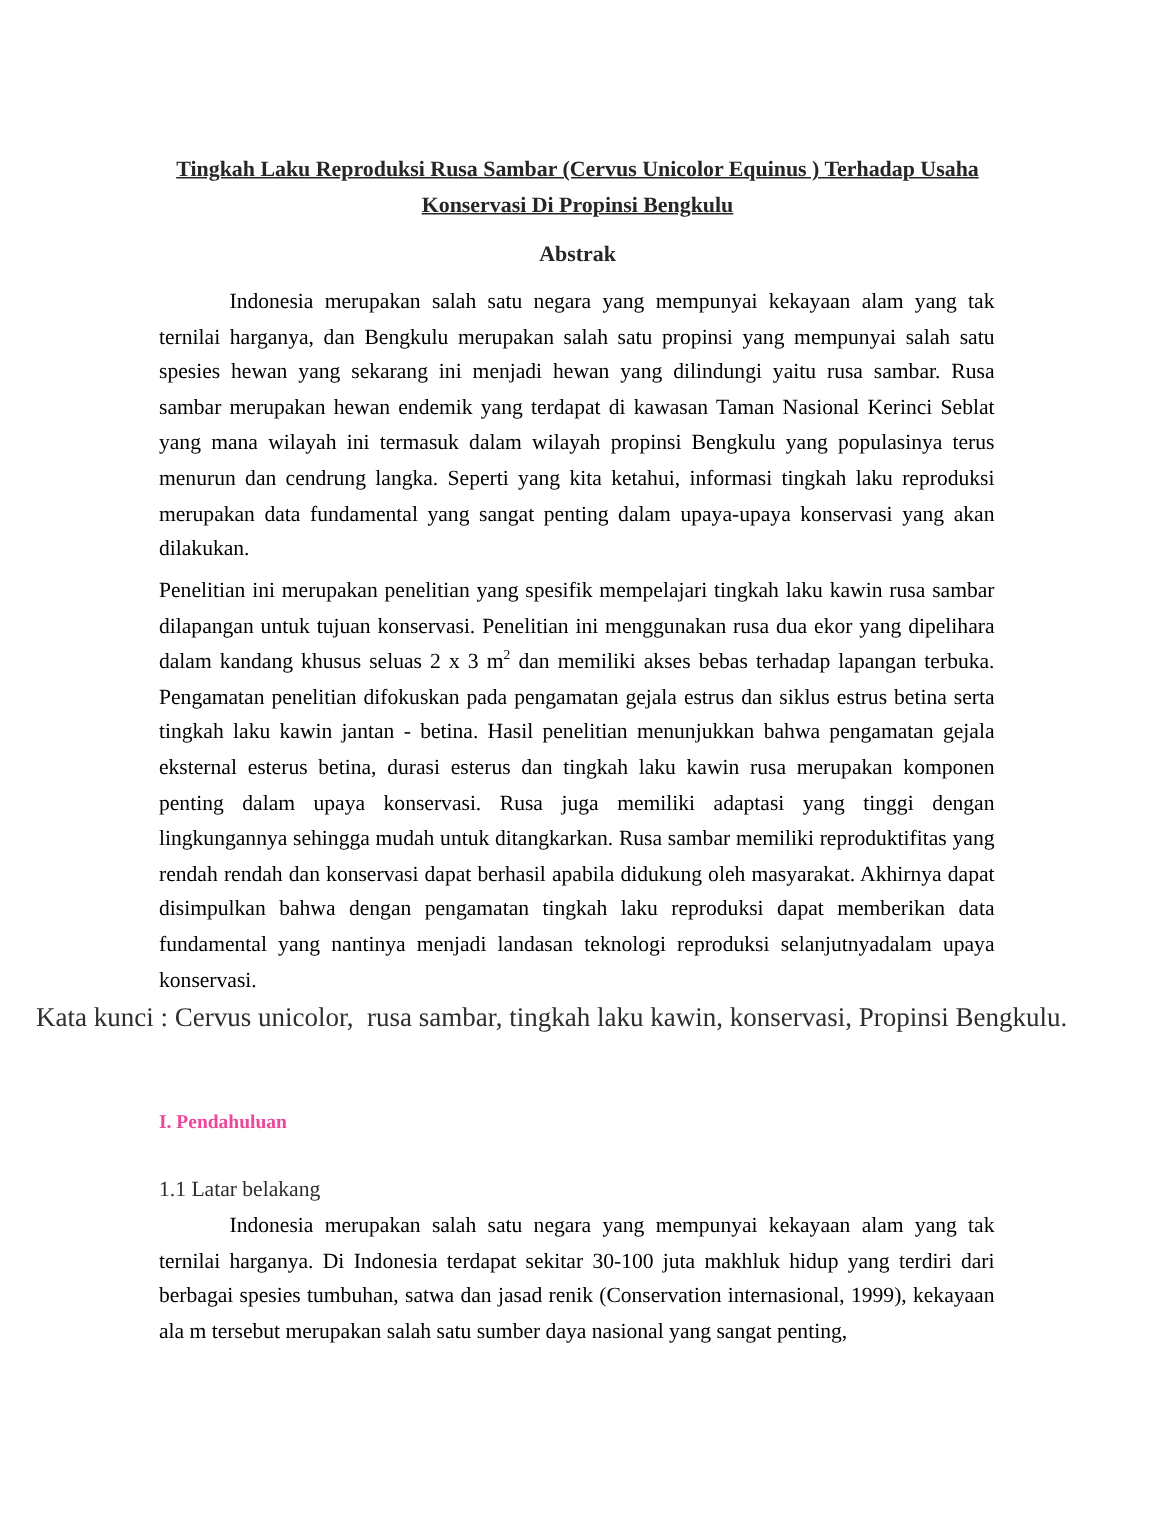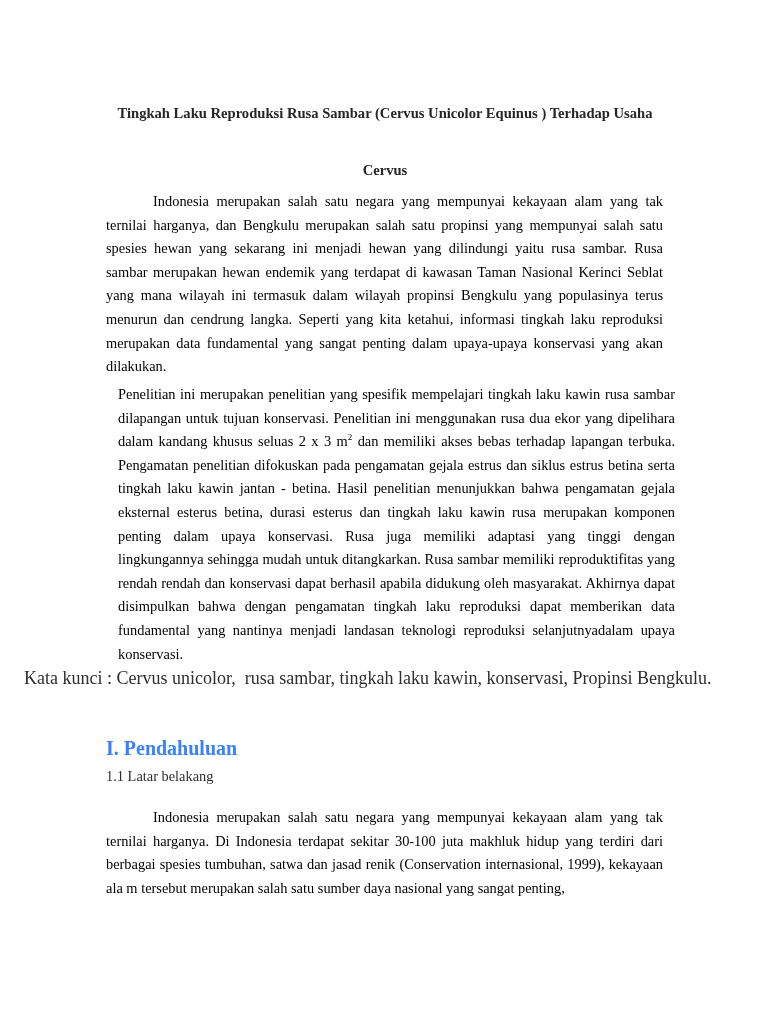--- a/index.html
+++ b/index.html
@@ -25,20 +25,21 @@
     .title {
       position: absolute;
       left: 100px;
       width: 570px;
       top: 101px;
       text-align: center;
       font-weight: bold;
       font-size: 14.6px;
       line-height: 24px;
       color: #262626;
+      text-decoration: underline;
     }
     .abstract-heading {
       position: absolute;
       left: 100px;
       width: 570px;
       top: 160px;
       text-align: center;
       font-weight: bold;
       font-size: 14.6px;
       line-height: 20px;
@@ -51,64 +52,65 @@
       font-size: 14.4px;
       line-height: 23.6px;
       text-align: justify;
       margin: 0;
       color: #000000;
     }
     .para.indent {
       text-indent: 47px;
     }
     #abstract-p1 { top: 190px; }
-    #abstract-p2 { top: 383px; margin-left: 12px; }
+    #abstract-p2 { top: 383px; }
     .keywords {
       position: absolute;
       left: 24px;
       top: 668px;
       font-size: 18px;
       line-height: 20px;
       color: #2e2e2e;
       white-space: pre;
     }
     .section-heading {
       position: absolute;
       left: 106px;
       top: 738px;
       font-weight: bold;
-      font-size: 20px;
+      font-size: 13px;
       line-height: 20px;
-      color: #3b82f6;
+      color: #ec4899;
     }
     .subsection-heading {
       position: absolute;
       left: 106px;
-      top: 766px;
+      top: 783px;
       font-size: 14.4px;
       line-height: 20px;
       color: #2e2e2e;
     }
     #intro-p1 { top: 806px; }
     sup {
       font-size: 9px;
       line-height: 0;
       vertical-align: 6px;
     }
   </style>
 </head>
 <body>
 
 <div class="page">
 
   <div class="title">
     <div>Tingkah Laku Reproduksi Rusa Sambar (Cervus Unicolor Equinus ) Terhadap Usaha</div>
+    <div>Konservasi Di Propinsi Bengkulu</div>
   </div>
 
-  <div class="abstract-heading">Cervus</div>
+  <div class="abstract-heading">Abstrak</div>
 
   <p class="para indent" id="abstract-p1">Indonesia merupakan salah satu  negara yang mempunyai kekayaan alam yang tak ternilai harganya, dan Bengkulu merupakan salah satu propinsi yang mempunyai salah satu spesies hewan yang sekarang ini menjadi hewan yang dilindungi yaitu rusa sambar. Rusa sambar merupakan hewan endemik yang terdapat di kawasan Taman Nasional Kerinci Seblat yang mana wilayah ini termasuk dalam wilayah propinsi Bengkulu yang populasinya terus menurun dan cendrung langka. Seperti yang kita ketahui, informasi tingkah laku reproduksi merupakan data fundamental yang sangat penting dalam upaya-upaya konservasi yang akan dilakukan.</p>
 
   <p class="para" id="abstract-p2"><span>Penelitian ini merupakan penelitian yang spesifik mempelajari tingkah laku kawin rusa sambar dilapangan untuk tujuan konservasi. Penelitian ini menggunakan rusa dua ekor yang dipelihara dalam kandang khusus seluas 2 x 3 m</span><sup>2</sup><span> dan memiliki akses bebas terhadap lapangan terbuka. Pengamatan penelitian difokuskan pada pengamatan gejala estrus dan siklus estrus betina serta tingkah laku kawin jantan - betina. Hasil penelitian menunjukkan bahwa pengamatan gejala eksternal esterus betina, durasi esterus dan  tingkah laku kawin rusa merupakan komponen penting dalam upaya konservasi. Rusa juga memiliki adaptasi yang tinggi dengan lingkungannya sehingga mudah untuk ditangkarkan. Rusa sambar memiliki reproduktifitas yang rendah rendah dan konservasi dapat berhasil apabila didukung oleh masyarakat. Akhirnya dapat disimpulkan bahwa dengan pengamatan tingkah laku reproduksi dapat memberikan data fundamental yang nantinya menjadi landasan teknologi reproduksi selanjutnyadalam upaya konservasi.</span></p>
 
   <div class="keywords">Kata kunci : Cervus unicolor,  rusa sambar, tingkah laku kawin, konservasi, Propinsi Bengkulu.</div>
 
   <div class="section-heading">I. Pendahuluan</div>
 
   <div class="subsection-heading">1.1 Latar belakang</div>

